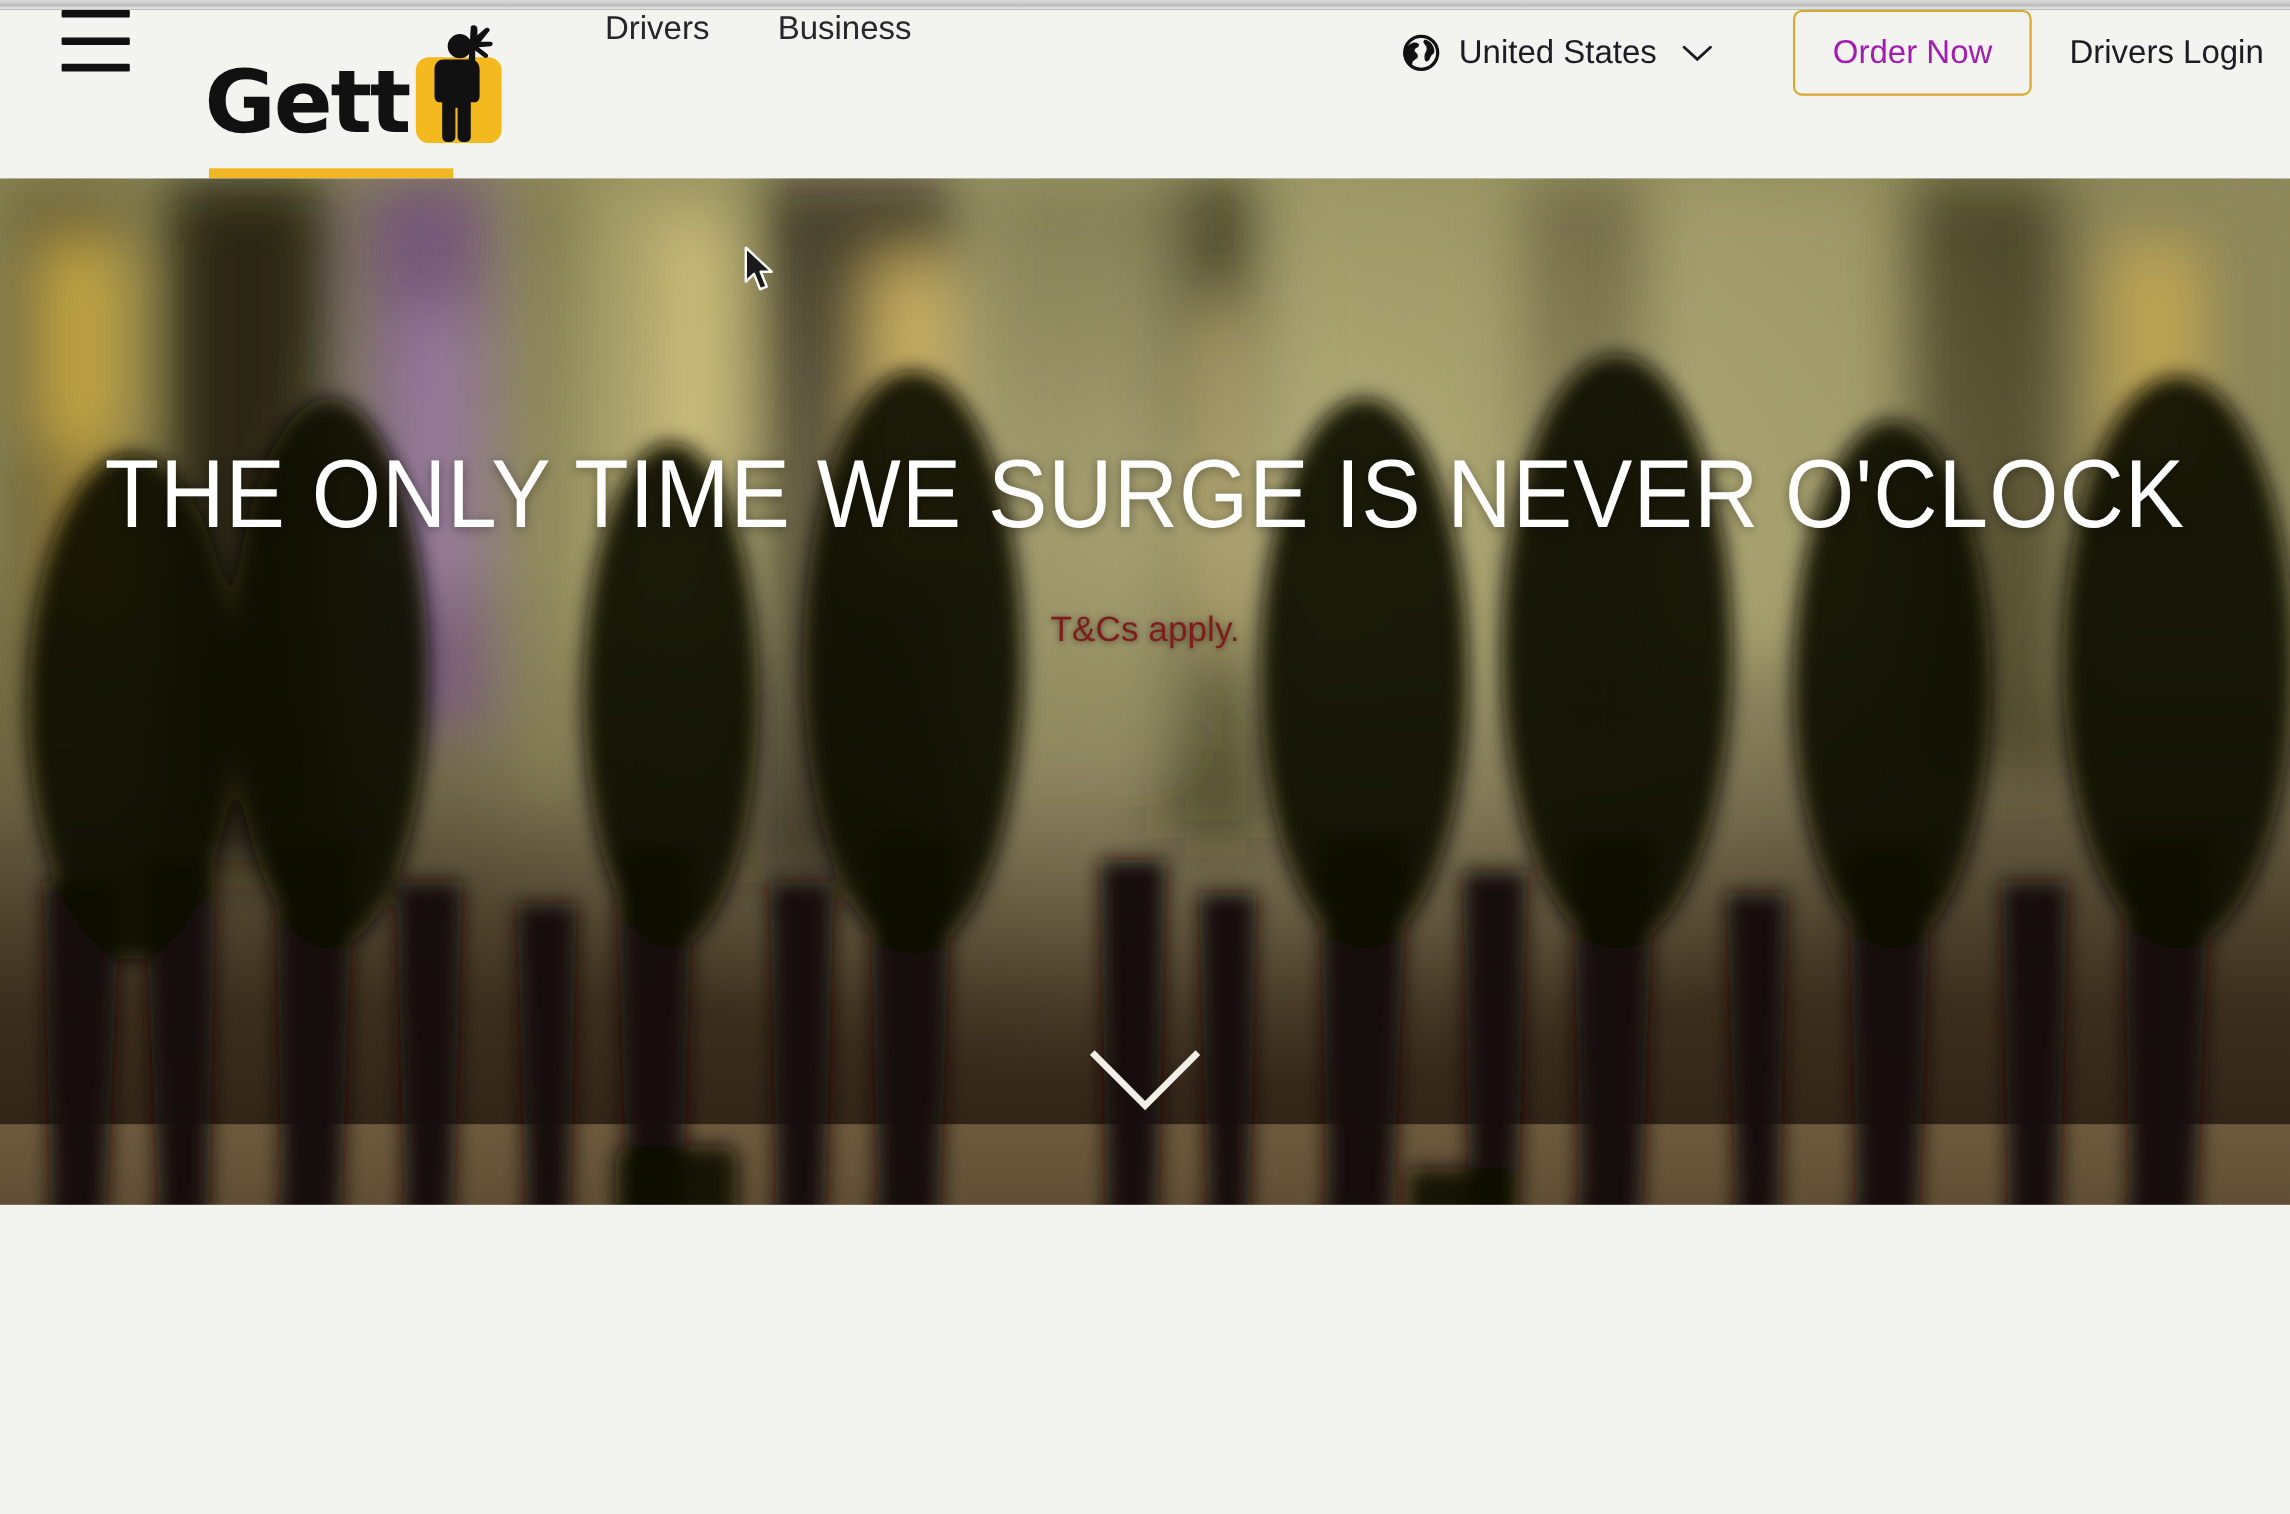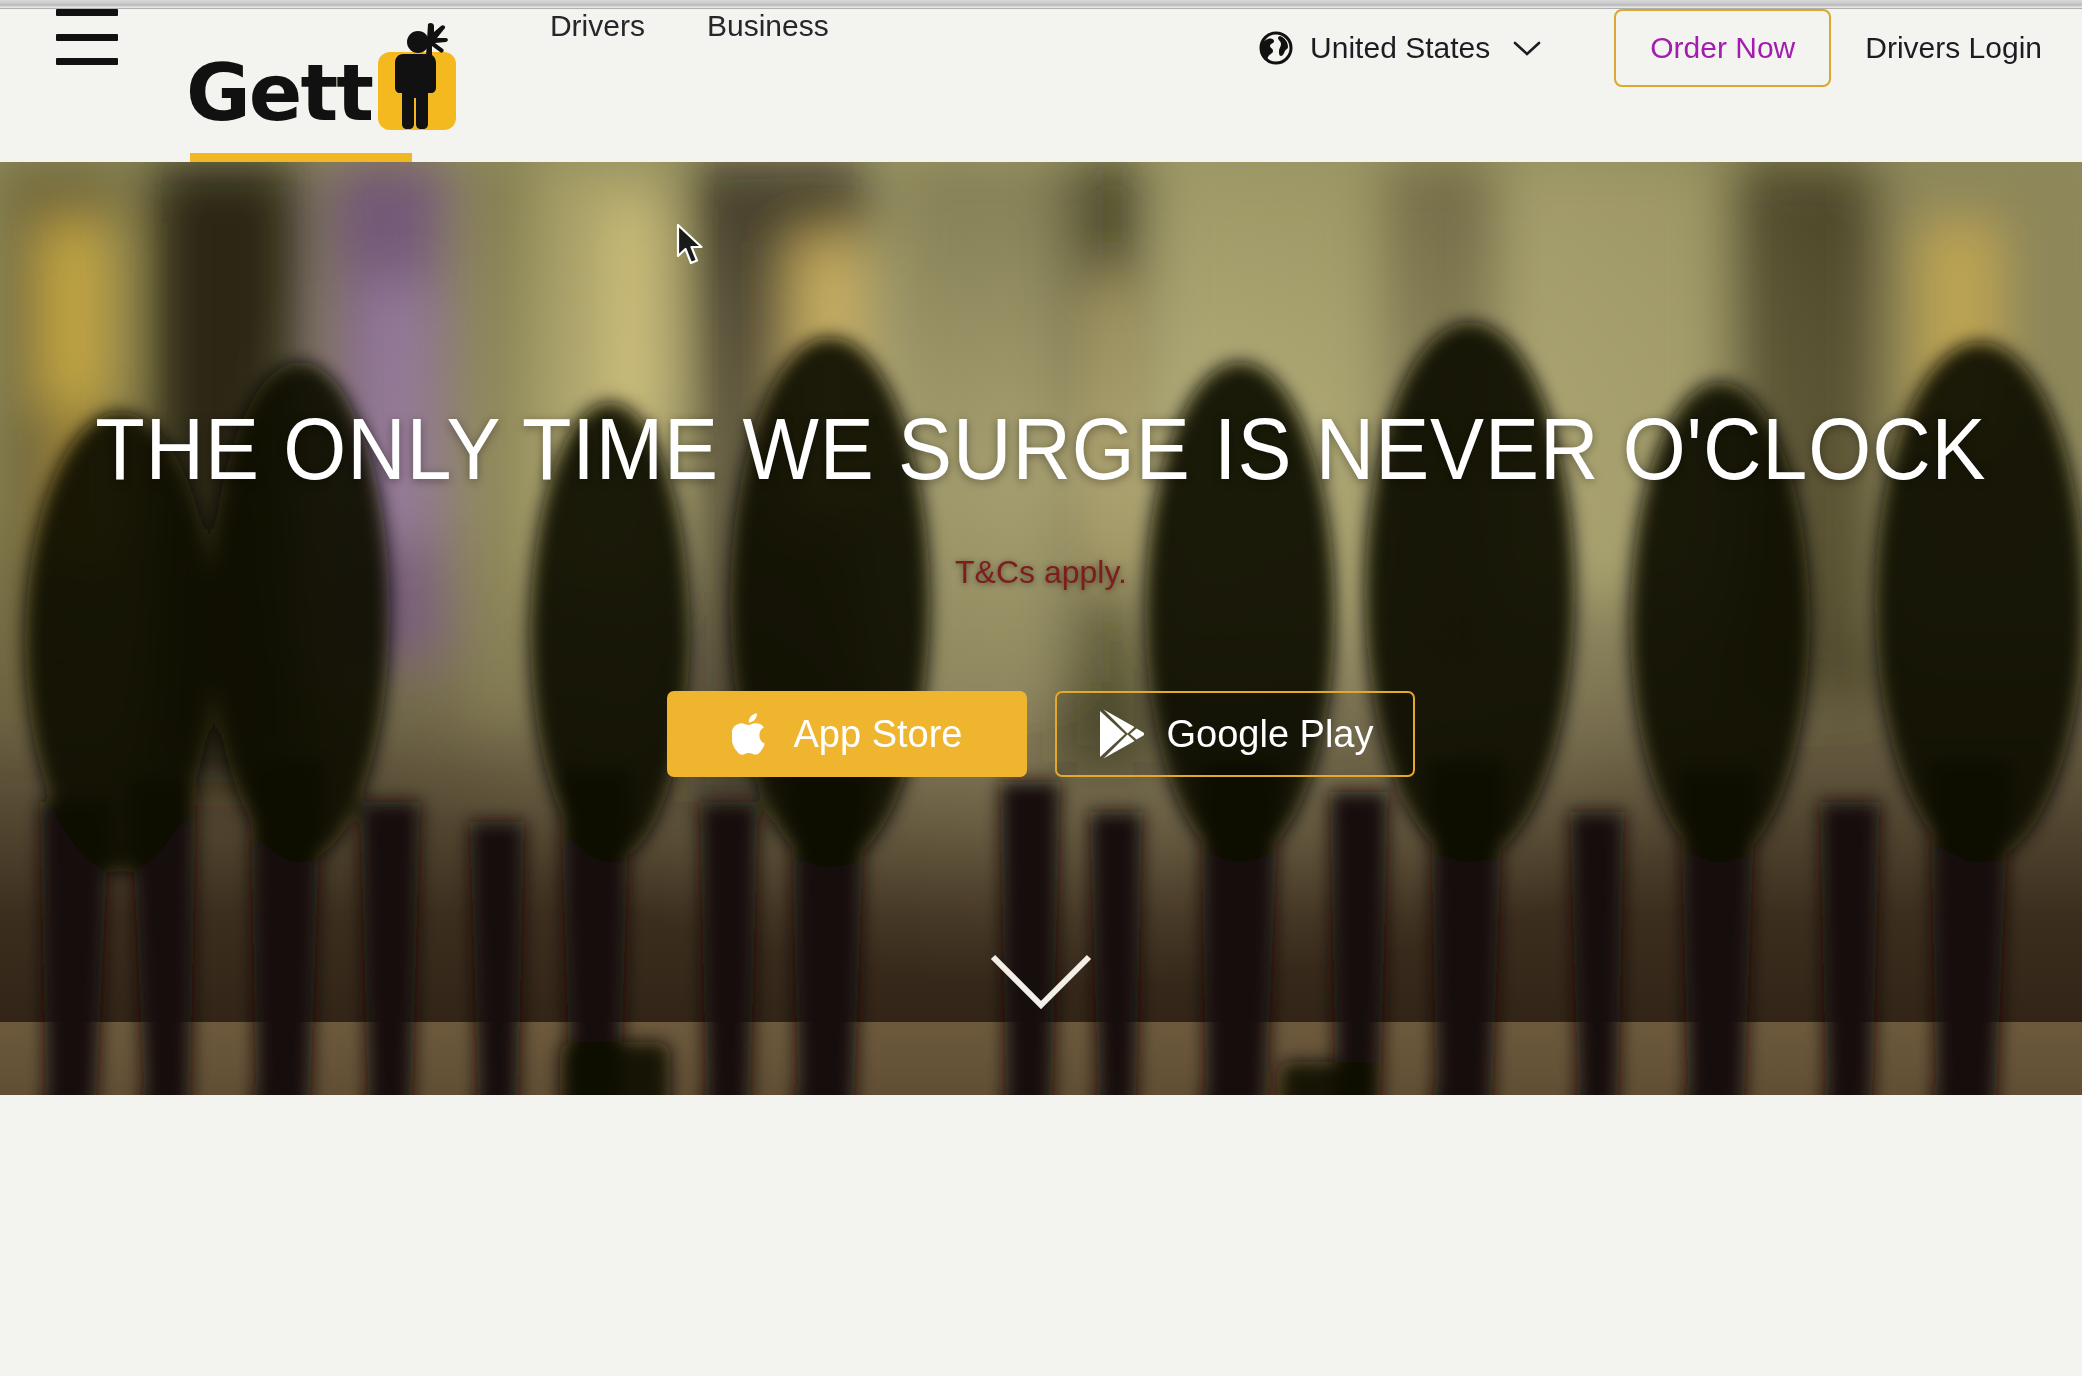--- a/index.html
+++ b/index.html
@@ -60,21 +60,21 @@
 
   #nav {
     display:flex; align-items:center; margin-left:78px; gap:62px;
   }
   #nav a {
     font-size:30px; color:#26262b; text-decoration:none;
     font-weight:400; white-space:nowrap;
   }
 
   #header-right {
-    margin-left:auto; display:flex; align-items:center; padding-right:40px; gap:0;
+    margin-left:auto; display:flex; align-items:center; padding-right:24px; gap:0;
   }
   #country-select {
     display:flex; align-items:center; gap:16px; cursor:pointer; margin-right:72px;
   }
   #globe-icon { width:36px; height:36px; flex:none; }
   #country-label { font-size:30px; color:#1c1c22; white-space:nowrap; }
   #chevron-down { width:30px; height:18px; flex:none; margin-left:6px; }
 
   #order-now {
     font-size:30px; color:#a21caf; background:transparent;
@@ -306,40 +306,20 @@
     <rect x="0" y="950" width="2082" height="264" fill="#120b06" opacity=".35"></rect>
     <rect x="0" y="1090" width="2082" height="124" fill="#0d0805" opacity=".45"></rect>
   </svg>
 
   <div id="hero-overlay"></div>
 
   <div id="hero-content">
     <h1 id="hero-title">THE ONLY TIME WE SURGE IS NEVER O'CLOCK</h1>
     <p id="hero-sub">T&amp;Cs apply.</p>
 
-    <div id="store-buttons">
-
-      <div class="store-btn" id="appstore-btn">
-        <svg id="apple-icon" viewBox="0 0 40 48">
-          <path fill="#fff" d="M27.4 25.2c0-5.3 4.3-7.8 4.5-7.9-2.4-3.6-6.3-4.1-7.6-4.1-3.2-.3-6.3 1.9-7.9 1.9-1.6 0-4.2-1.9-6.9-1.8-3.5.1-6.8 2.1-8.6 5.2-3.7 6.4-.9 15.9 2.6 21.1 1.8 2.5 3.8 5.3 6.5 5.2 2.6-.1 3.6-1.7 6.8-1.7s4 1.7 6.8 1.6c2.8 0 4.6-2.5 6.3-5.1 2-2.9 2.8-5.7 2.8-5.9-.1 0-5.3-2-5.3-8.5z"></path>
-          <path fill="#fff" d="M22.8 9.6C24.2 7.9 25.1 5.6 24.9 3.2c-2 .1-4.5 1.4-6 3.1-1.3 1.5-2.4 3.9-2.1 6.2 2.3.2 4.6-1.2 6-2.9z"></path>
-        </svg>
-        <span class="store-label">App Store</span>
-      </div>
-
-      <div class="store-btn" id="googleplay-btn">
-        <svg id="gplay-icon" viewBox="0 0 48 50">
-          <path fill="#fff" d="M4 2 L4 48 L29 25 Z"></path>
-          <path fill="#fff" d="M7.5 0.5 L38.5 18 L31.5 24.5 Z"></path>
-          <path fill="#fff" d="M7.5 49.5 L38.5 32 L31.5 25.5 Z"></path>
-          <path fill="#fff" d="M40.5 19.4 L47 23.2 C48.6 24.2 48.6 25.8 47 26.8 L40.5 30.6 L34 25 Z"></path>
-        </svg>
-        <span class="store-label">Google Play</span>
-      </div>
-    </div>
   </div>
 
   <svg id="scroll-chevron" viewBox="0 0 108 62">
     <path d="M6 6 L54 54 L102 6" fill="none" stroke="#f2efe8" stroke-width="6" stroke-linecap="butt"></path>
   </svg>
 </div>
 
 <svg id="cursor" viewBox="0 0 30 42" style="left: 676px; top: 224px;">
   <path d="M2 1 L2 32 L9.5 25 L15 39 L21 36.5 L15.5 23 L25.5 23 Z" fill="#1a1a1a" stroke="#fff" stroke-width="2.2" stroke-linejoin="round"></path>
 </svg>

